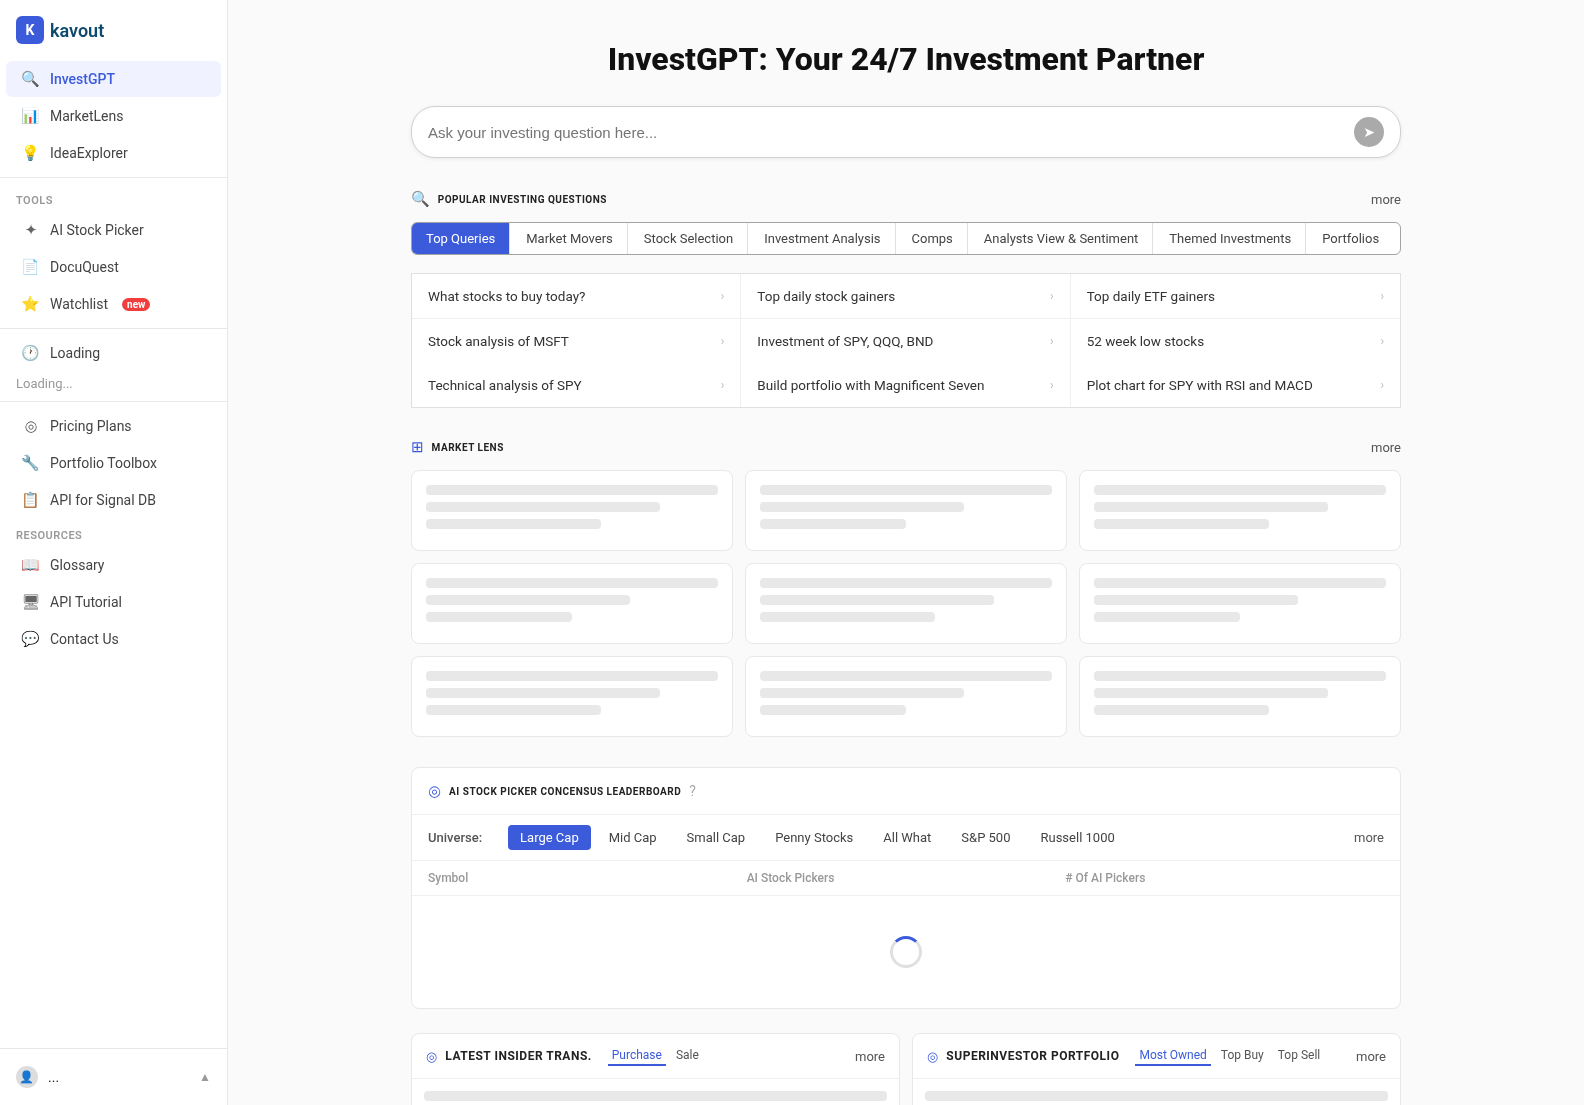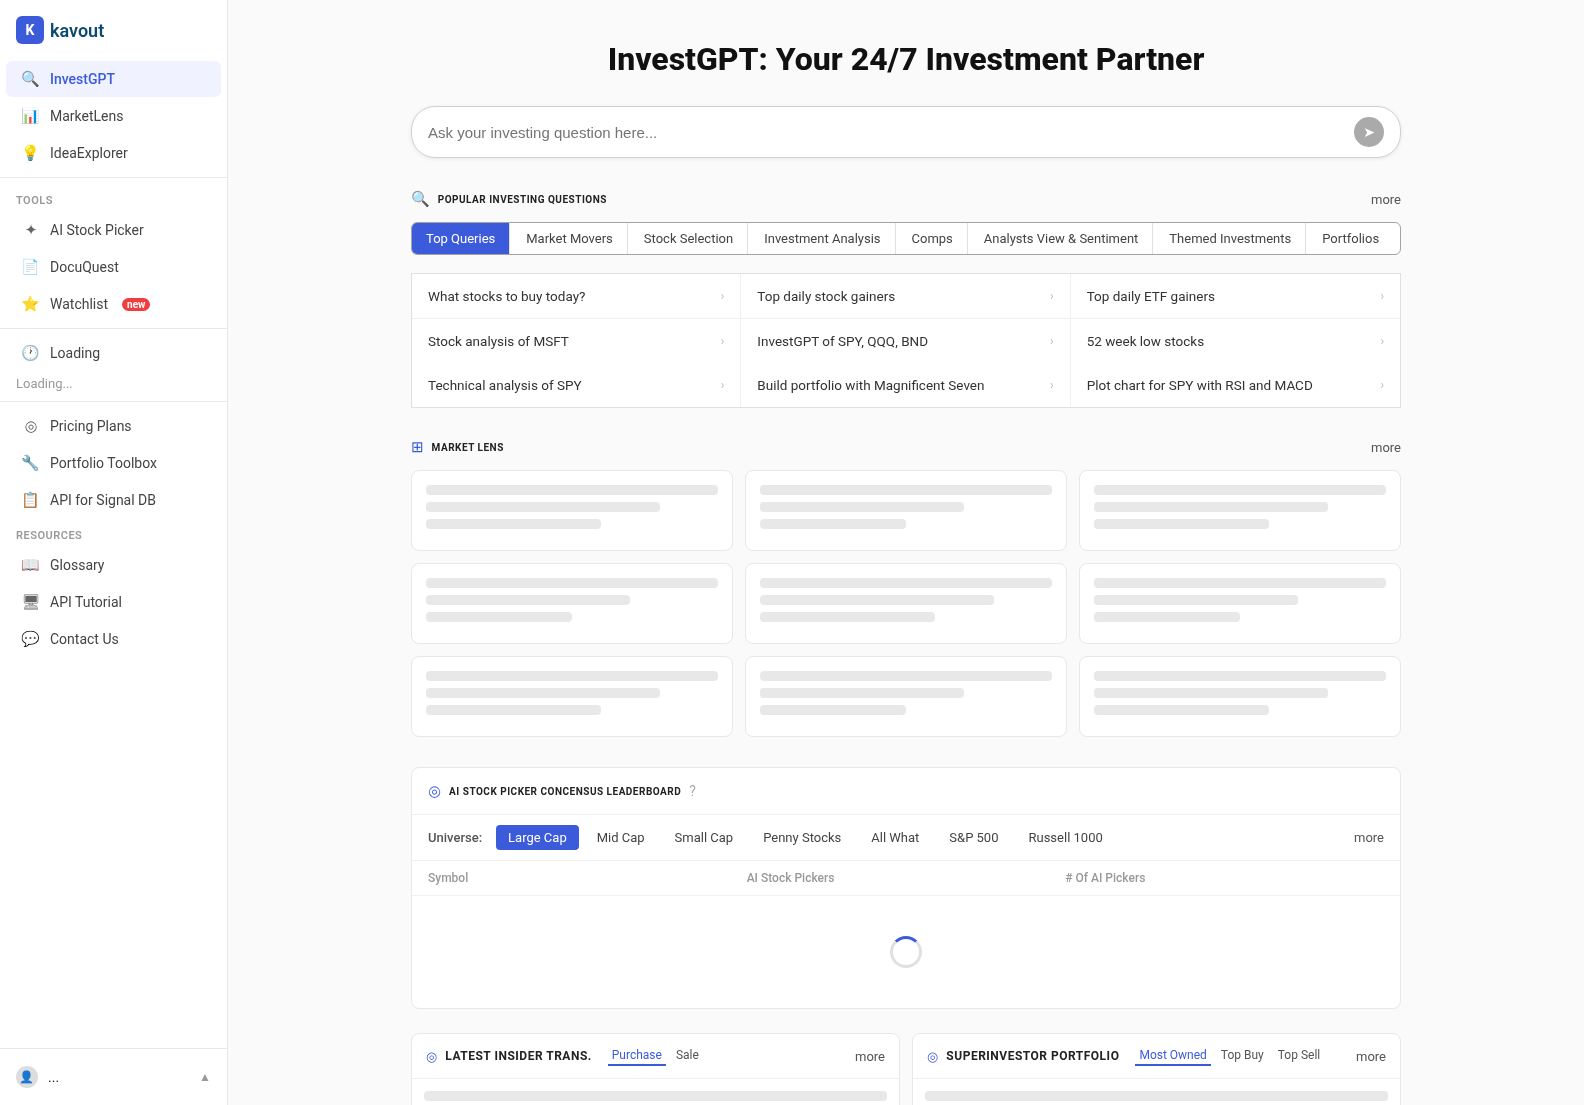--- a/index.html
+++ b/index.html
@@ -174,21 +174,21 @@
     
     .leaderboard-section { background: #fff; border: 1px solid #e8e8e8; border-radius: 8px; padding: 0; margin-bottom: 24px; overflow: hidden; }
     .leaderboard-header-bar {
       display: flex; align-items: center; justify-content: space-between;
       padding: 14px 16px; border-bottom: 1px solid #efefef;
     }
     .universe-tabs {
       display: flex; align-items: center; gap: 6px;
       padding: 10px 16px; border-bottom: 1px solid #efefef;
     }
-    .universe-label { font-size: 13px; color: #555; margin-right: 8px; font-weight: 500; }
+    .universe-label { font-size: 13px; color: #555; margin-right: 20px; font-weight: 500; }
     .universe-tab {
       padding: 5px 12px; font-size: 13px; cursor: pointer;
       border-radius: 4px; color: #444;
     }
     .universe-tab.active { background: #3b5bdb; color: #fff; border-radius: 4px; }
     .universe-more { margin-left: auto; font-size: 13px; color: #555; cursor: pointer; }
     .table-header {
       display: grid; grid-template-columns: 1fr 1fr 1fr;
       padding: 10px 16px;
       font-size: 12px; color: #999; font-weight: 500;
@@ -357,21 +357,21 @@
       </div>
       <div class="question-item">
         <span>Top daily ETF gainers</span>
         <span class="chevron">›</span>
       </div>
       <div class="question-item">
         <span>Stock analysis of MSFT</span>
         <span class="chevron">›</span>
       </div>
       <div class="question-item">
-        <span>InvestGPT of SPY, QQQ, BND</span>
+        <span>Investment of SPY, QQQ, BND</span>
         <span class="chevron">›</span>
       </div>
       <div class="question-item">
         <span>52 week low stocks</span>
         <span class="chevron">›</span>
       </div>
       <div class="question-item">
         <span>Technical analysis of SPY</span>
         <span class="chevron">›</span>
       </div>

